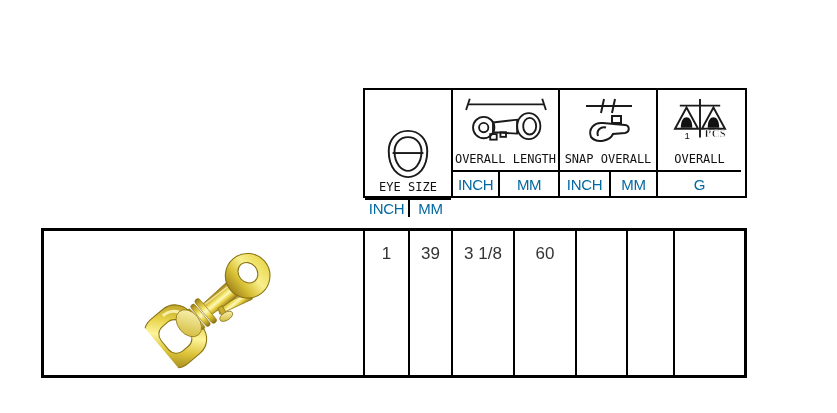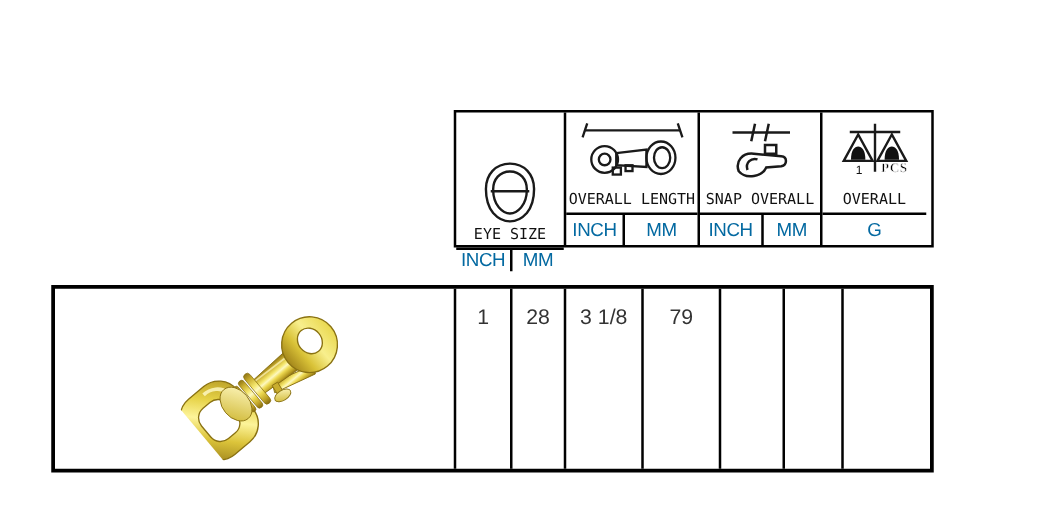--- a/index.html
+++ b/index.html
@@ -191,21 +191,21 @@
         </g>
 
         <g>
           <path d="M59,88 L72,90 L71,97 L58,95 Z" fill="#c9ad2e" stroke="#8a7212" stroke-width="1"></path>
           <ellipse cx="74" cy="93" rx="5.5" ry="10" fill="url(#gCap)" stroke="#8a7212" stroke-width="1" transform="rotate(8 74 93)"></ellipse>
         </g>
       </svg>
     </div>
 
     <div class="dcell w45">1</div>
-    <div class="dcell w43">28</div>
+    <div class="dcell w43">39</div>
     <div class="dcell w49">3 1/8</div>
-    <div class="dcell w62">79</div>
+    <div class="dcell w62">60</div>
     <div class="dcell w51"></div>
     <div class="dcell w47"></div>
     <div class="dcell wrest"></div>
   </div>
 
 </div>
 
 </body></html>

